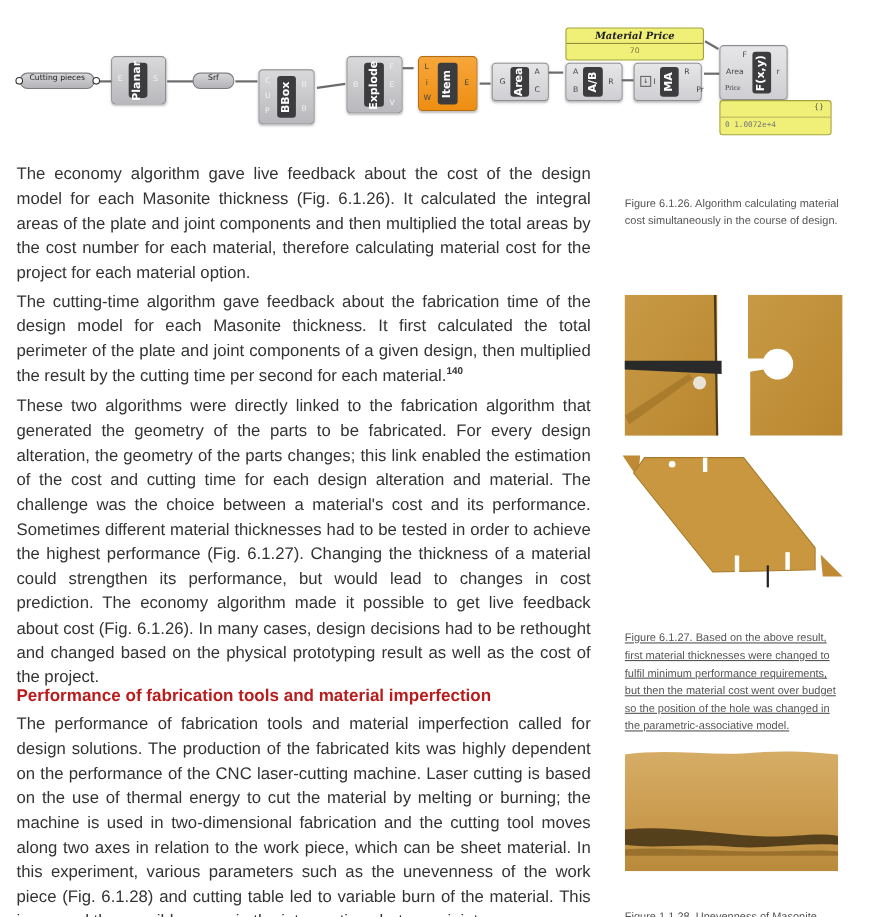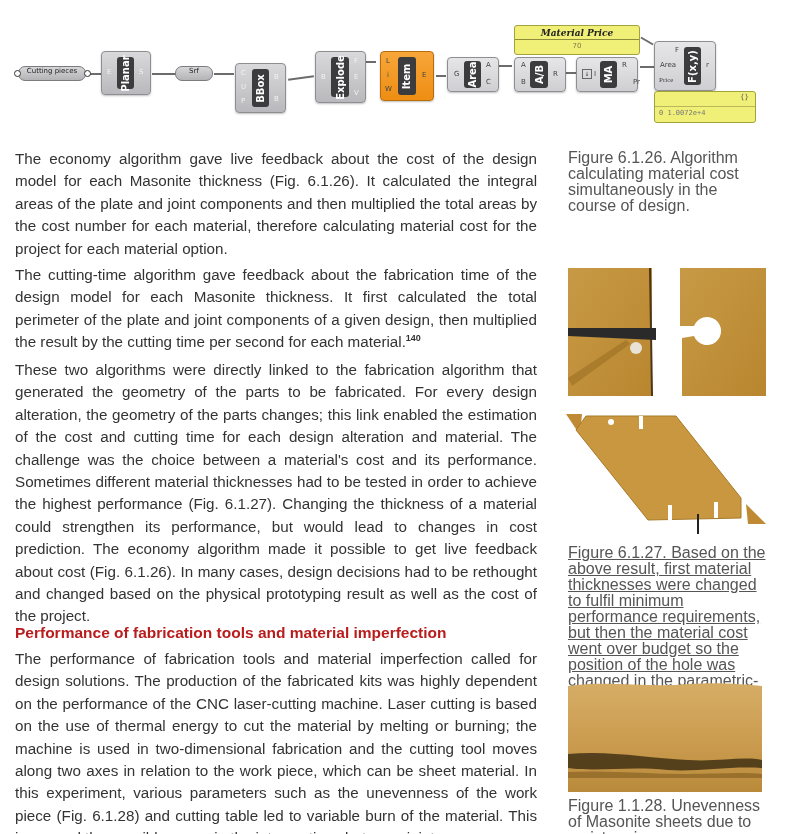--- a/index.html
+++ b/index.html
@@ -21,21 +21,21 @@
     .mp-title { font-family: "DejaVu Serif", serif; font-style: italic; font-weight: bold; font-size: 9px; color: #222; text-align: center; border-bottom: 1px solid #8d8d3a; padding: 2px 0 1px; }
     .mp-value { font-size: 7px; color: #7c7c40; text-align: center; padding-top: 2px; }
     .out-head { font-size: 7px; color: #555; text-align: right; padding: 1px 6px; height: 12px; border-bottom: 1px solid #b8b85b; }
     .out-row { font-size: 7px; color: #777; padding: 2px 4px; font-family: "DejaVu Sans Mono", monospace; }
 
     
     .main-col { position: absolute; left: 15px; width: 522px; color: #333333; font-family: "Liberation Sans", sans-serif; font-size: 15.2px; line-height: 22.4px; text-align: justify; }
     .main-col p { margin: 0; }
     .sup { font-size: 9px; vertical-align: super; font-weight: bold; line-height: 0; }
     .heading { position: absolute; left: 15px; top: 624px; font-family: "Liberation Sans", sans-serif; font-weight: bold; font-size: 15.5px; color: #b91c1c; }
-    .caption { position: absolute; left: 568px; width: 200px; color: #555; font-family: "Liberation Sans", sans-serif; font-size: 16px; line-height: 16px; }
+    .caption { position: absolute; left: 568px; width: 200px; color: #555; font-family: "Liberation Sans", sans-serif; font-size: 10px; line-height: 16px; margin-top: 28px; }
 
     
     .photo { position: absolute; }
   </style>
 </head>
 <body>
 
 <div class="diagram">
 
   <div class="wire" style="left:88px; top:73px; width:14px;"></div>

